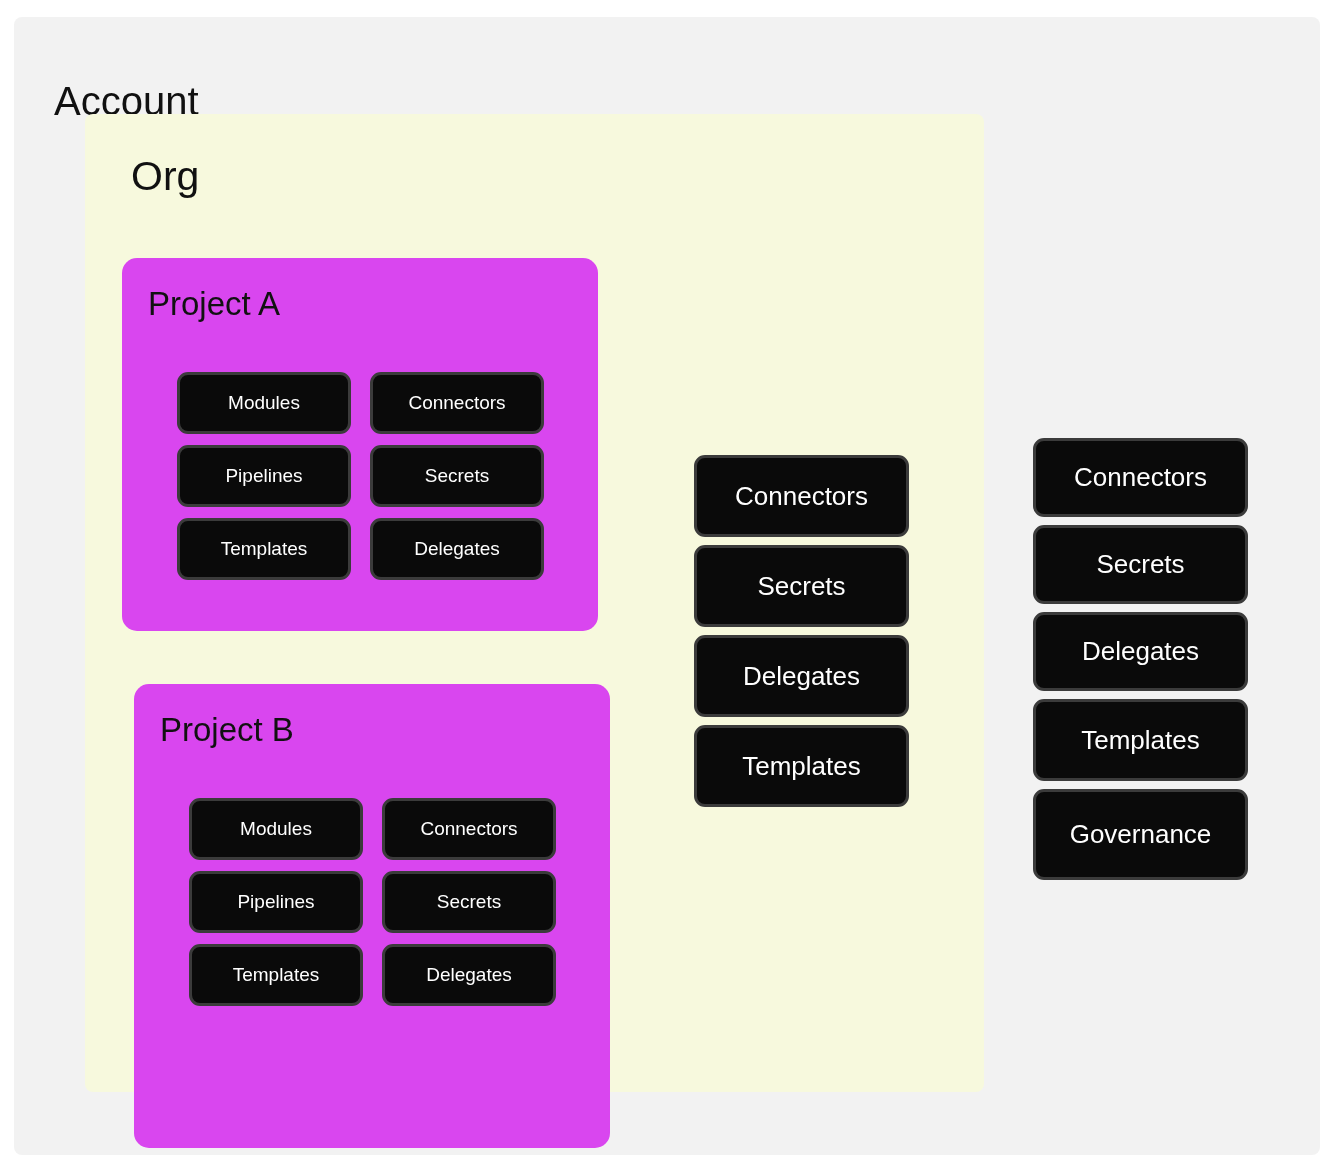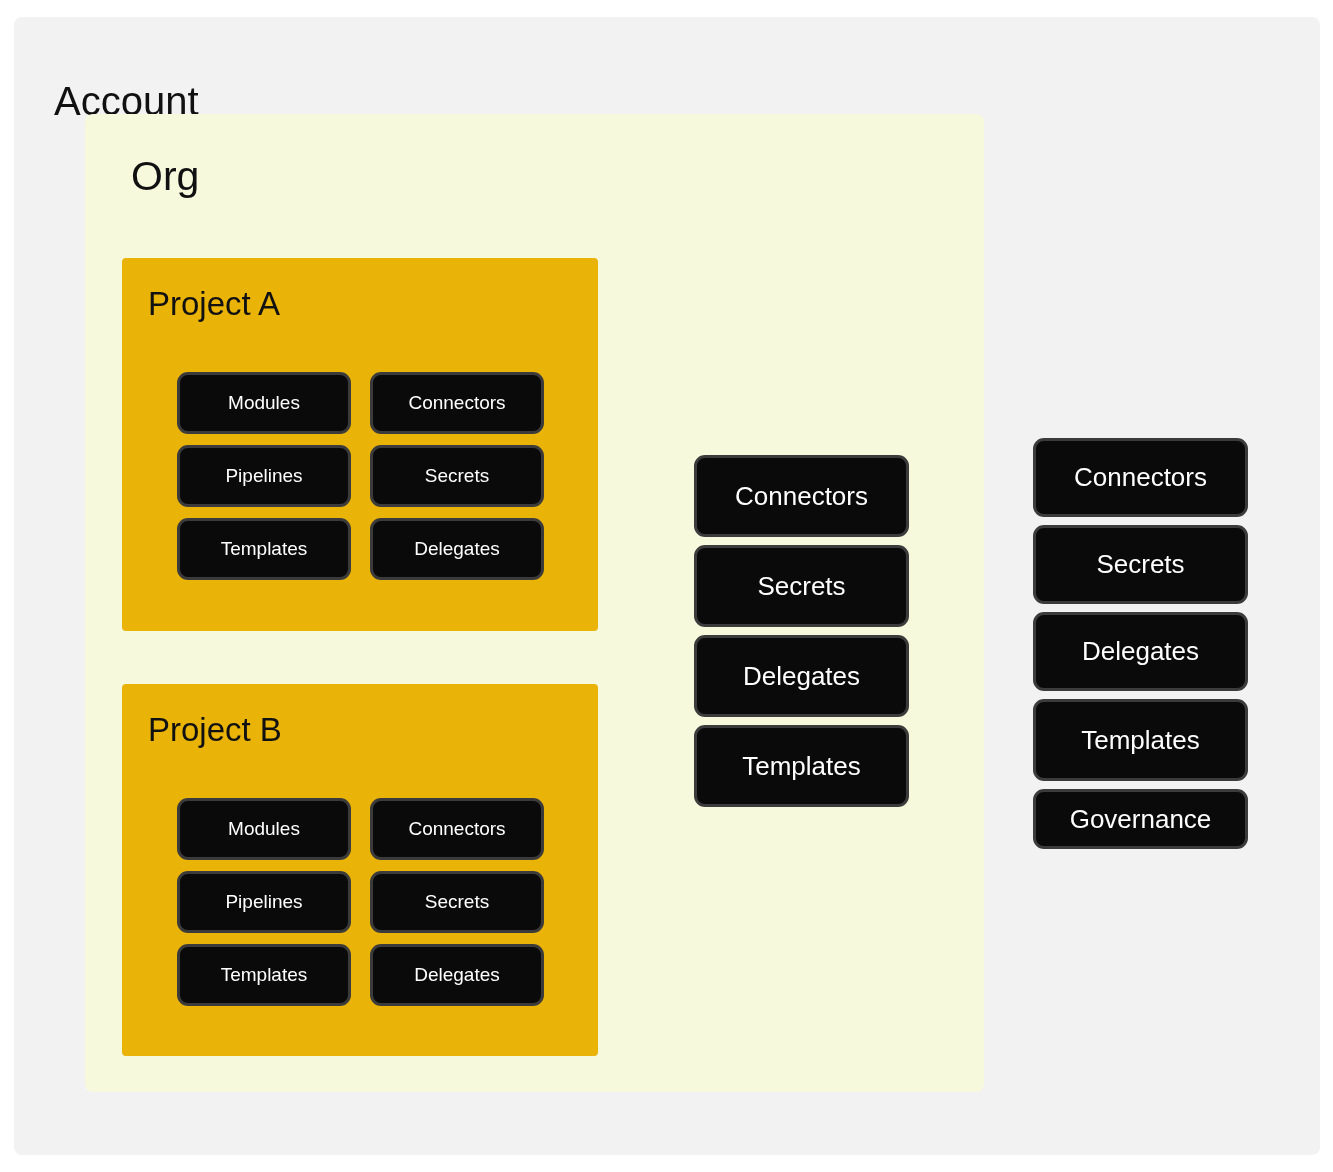--- a/index.html
+++ b/index.html
@@ -65,26 +65,26 @@
     color: #111111;
     font-weight: 400;
     white-space: nowrap;
   }
 
   
   .project-panel {
     position: absolute;
     left: 37px;
     width: 476px;
-    background: #eab308;
-    border-radius: 4px;
+    background: #d946ef;
+    border-radius: 15px;
     box-sizing: border-box;
   }
   .project-a { top: 144px; height: 373px; }
-  .project-b { top: 570px; height: 372px; }
+  .project-b { top: 570px; height: 464px; margin-left: 12px; }
 
   .project-title {
     position: absolute;
     left: 26px;
     top: 26px;
     font-size: 33px;
     line-height: 40px;
     color: #111111;
     font-weight: 400;
     white-space: nowrap;
@@ -143,21 +143,21 @@
     top: 421px;
     display: flex;
     flex-direction: column;
     gap: 8px;
   }
   .account-column .node {
     width: 215px;
     height: 79px;
   }
   .account-column .node:nth-child(4) { height: 82px; }
-  .account-column .node:nth-child(5) { height: 60px; }
+  .account-column .node:nth-child(5) { height: 91px; }
 </style>
 </head>
 <body>
 
 <div class="canvas">
 
   <div class="account-panel">
 
     <div class="account-title">Account</div>
 

